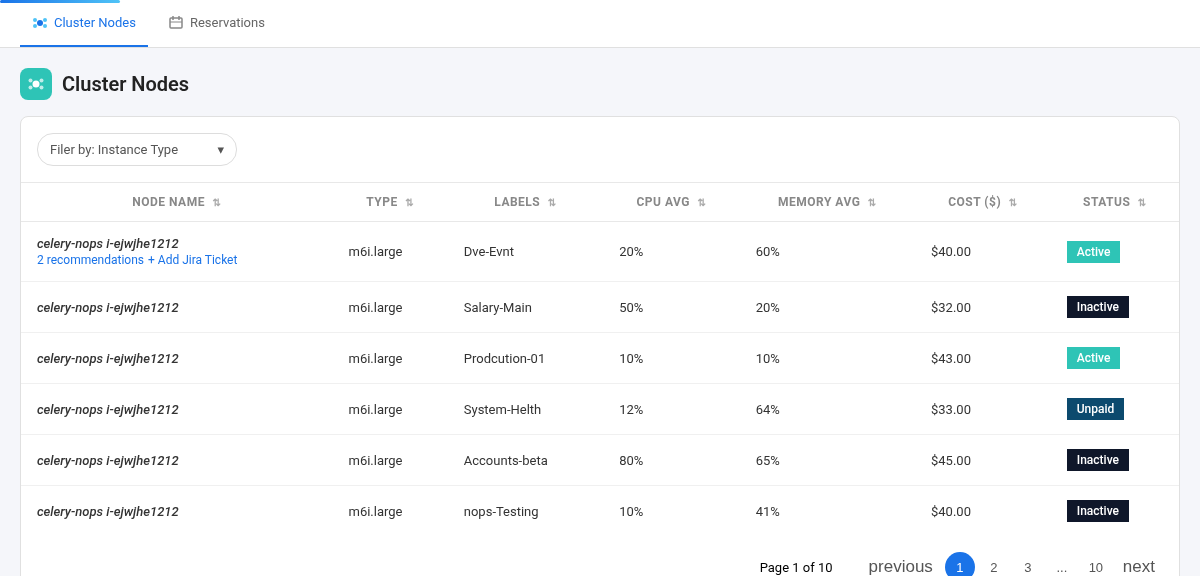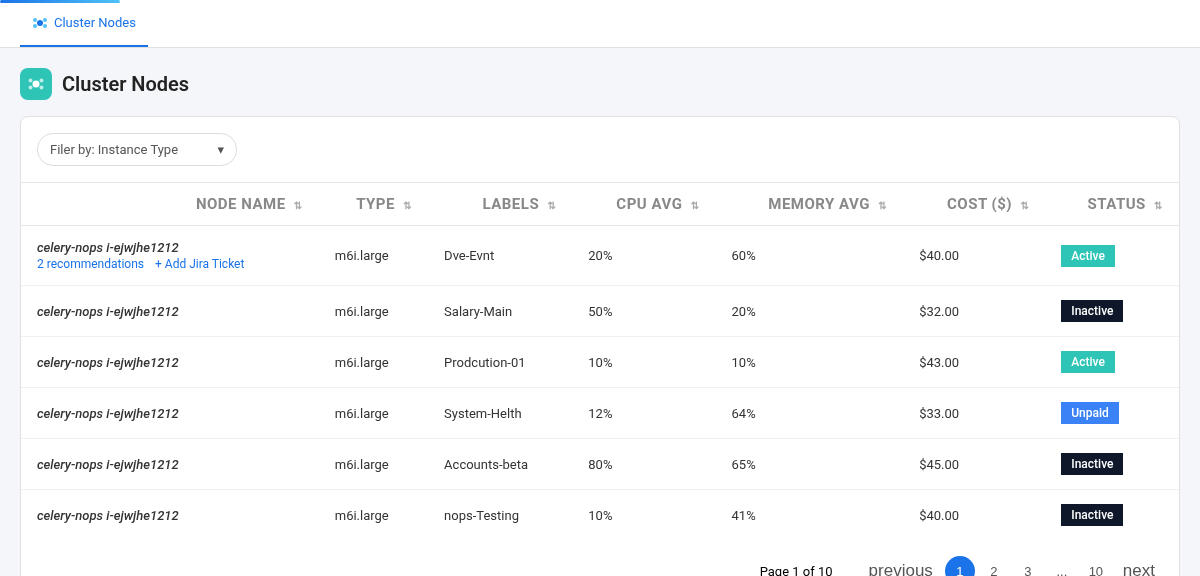--- a/index.html
+++ b/index.html
@@ -115,23 +115,23 @@
       width: 100%;
       border-collapse: collapse;
     }
 
     thead tr {
       border-top: 1px solid #e8e8e8;
       border-bottom: 1px solid #e8e8e8;
     }
 
     th {
-      text-align: right;
+      text-align: center;
       padding: 12px 16px;
-      font-size: 15px;
+      font-size: 12px;
       font-weight: 700;
       color: #888;
       text-transform: uppercase;
       letter-spacing: 0.5px;
     }
 
     th .sort-icon {
       display: inline-flex;
       flex-direction: column;
       margin-left: 4px;
@@ -163,35 +163,35 @@
       font-weight: 500;
       color: #333;
       font-style: italic;
     }
 
     .recommendations {
       font-size: 12px;
       color: #1a73e8;
       margin-top: 2px;
       display: flex;
-      gap: 11px;
+      gap: 4px;
     }
 
     .badge {
       display: inline-block;
       padding: 4px 10px;
       border-radius: 0;
       font-size: 12px;
       font-weight: 500;
       color: white;
     }
 
     .badge-active { background: #2ec4b6; }
     .badge-inactive { background: #0f172a; }
-    .badge-unpaid { background: #3b82f6; }
+    .badge-unpaid { background: #0c4a6e; }
 
     .pagination {
       display: flex;
       align-items: center;
       justify-content: flex-end;
       gap: 4px;
       padding: 16px 16px;
       font-size: 13px;
       color: #666;
     }
@@ -241,20 +241,31 @@
         <svg width="16" height="16" viewBox="0 0 16 16" fill="none">
           <circle cx="8" cy="8" r="3" fill="#1a73e8"></circle>
           <circle cx="3" cy="5" r="2" fill="#4fc3f7"></circle>
           <circle cx="13" cy="5" r="2" fill="#4fc3f7"></circle>
           <circle cx="3" cy="11" r="2" fill="#4fc3f7"></circle>
           <circle cx="13" cy="11" r="2" fill="#4fc3f7"></circle>
         </svg>
       </span>
       <span>Cluster Nodes</span>
     </div>
+    <div class="tab">
+      <span class="tab-icon">
+        <svg width="16" height="16" viewBox="0 0 16 16" fill="none">
+          <rect x="2" y="3" width="12" height="10" rx="1" stroke="#888" stroke-width="1.5" fill="none"></rect>
+          <line x1="5" y1="1" x2="5" y2="5" stroke="#888" stroke-width="1.5"></line>
+          <line x1="11" y1="1" x2="11" y2="5" stroke="#888" stroke-width="1.5"></line>
+          <line x1="2" y1="7" x2="14" y2="7" stroke="#888" stroke-width="1"></line>
+        </svg>
+      </span>
+      <span>Reservations</span>
+    </div>
   </div>
 
   <div class="main-content">
 
     <div class="page-header">
       <div class="page-title-icon">
         <svg width="18" height="18" viewBox="0 0 18 18" fill="none">
           <circle cx="9" cy="9" r="3.5" fill="white"></circle>
           <circle cx="3.5" cy="5.5" r="2" fill="rgba(255,255,255,0.7)"></circle>
           <circle cx="14.5" cy="5.5" r="2" fill="rgba(255,255,255,0.7)"></circle>

